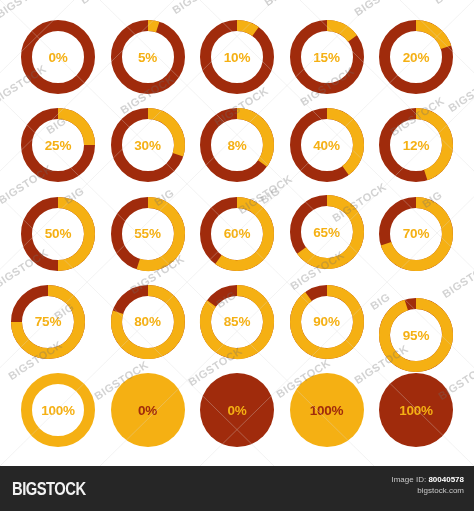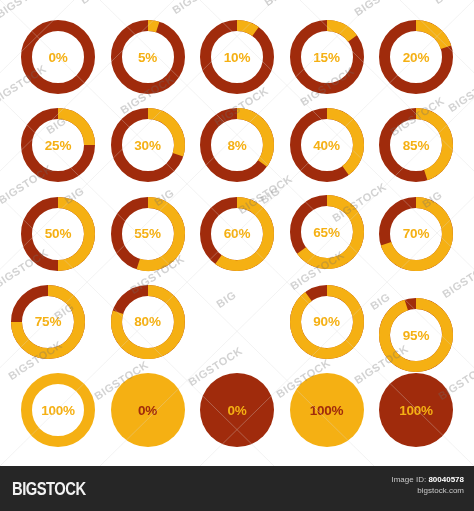--- a/index.html
+++ b/index.html
@@ -226,84 +226,93 @@
           </svg>
           <div class="pct-label" style="color: rgb(245, 176, 19);">40%</div>
         </div>
       </div>
       <div class="cell" style="left: 372px; top: 101.3px;">
         <div class="donut-wrap">
           <svg class="donut-svg" width="88" height="88" viewBox="0 0 88 88">
             <circle cx="44" cy="44" r="31.5" fill="none" stroke="#A02B0C" stroke-width="11"></circle>
             <path d="M 44.00 12.50 A 31.5 31.5 0 0 1 53.73 73.96" fill="none" stroke="#F5B013" stroke-width="11"></path>
           </svg>
+          <div class="pct-label" style="color: rgb(245, 176, 19);">12%</div>
+        </div>
+      </div>
+      <div class="cell" style="left: 14px; top: 189.6px;">
+        <div class="donut-wrap">
+          <svg class="donut-svg" width="88" height="88" viewBox="0 0 88 88">
+            <circle cx="44" cy="44" r="31.5" fill="none" stroke="#A02B0C" stroke-width="11"></circle>
+            <path d="M 44.00 12.50 A 31.5 31.5 0 0 1 44.00 75.50" fill="none" stroke="#F5B013" stroke-width="11"></path>
+          </svg>
+          <div class="pct-label" style="color: rgb(245, 176, 19);">50%</div>
+        </div>
+      </div>
+      <div class="cell" style="left: 103.5px; top: 189.6px;">
+        <div class="donut-wrap">
+          <svg class="donut-svg" width="88" height="88" viewBox="0 0 88 88">
+            <circle cx="44" cy="44" r="31.5" fill="none" stroke="#A02B0C" stroke-width="11"></circle>
+            <path d="M 44.00 12.50 A 31.5 31.5 0 1 1 34.27 73.96" fill="none" stroke="#F5B013" stroke-width="11"></path>
+          </svg>
+          <div class="pct-label" style="color: rgb(245, 176, 19);">55%</div>
+        </div>
+      </div>
+      <div class="cell" style="left: 193px; top: 189.6px;">
+        <div class="donut-wrap">
+          <svg class="donut-svg" width="88" height="88" viewBox="0 0 88 88">
+            <circle cx="44" cy="44" r="31.5" fill="none" stroke="#A02B0C" stroke-width="11"></circle>
+            <path d="M 44.00 12.50 A 31.5 31.5 0 1 1 25.48 69.48" fill="none" stroke="#F5B013" stroke-width="11"></path>
+          </svg>
+          <div class="pct-label" style="color: rgb(245, 176, 19);">60%</div>
+        </div>
+      </div>
+      <div class="cell" style="left: 282.5px; top: 188px;">
+        <div class="donut-wrap">
+          <svg class="donut-svg" width="88" height="88" viewBox="0 0 88 88">
+            <circle cx="44" cy="44" r="31.5" fill="none" stroke="#A02B0C" stroke-width="11"></circle>
+            <path d="M 44.00 12.50 A 31.5 31.5 0 1 1 18.52 62.52" fill="none" stroke="#F5B013" stroke-width="11"></path>
+          </svg>
+          <div class="pct-label" style="color: rgb(245, 176, 19);">65%</div>
+        </div>
+      </div>
+      <div class="cell" style="left: 372px; top: 189.6px;">
+        <div class="donut-wrap">
+          <svg class="donut-svg" width="88" height="88" viewBox="0 0 88 88">
+            <circle cx="44" cy="44" r="31.5" fill="none" stroke="#A02B0C" stroke-width="11"></circle>
+            <path d="M 44.00 12.50 A 31.5 31.5 0 1 1 14.04 53.73" fill="none" stroke="#F5B013" stroke-width="11"></path>
+          </svg>
+          <div class="pct-label" style="color: rgb(245, 176, 19);">70%</div>
+        </div>
+      </div>
+      <div class="cell" style="left: 4px; top: 277.9px;">
+        <div class="donut-wrap">
+          <svg class="donut-svg" width="88" height="88" viewBox="0 0 88 88">
+            <circle cx="44" cy="44" r="31.5" fill="none" stroke="#A02B0C" stroke-width="11"></circle>
+            <path d="M 44.00 12.50 A 31.5 31.5 0 1 1 12.50 44.00" fill="none" stroke="#F5B013" stroke-width="11"></path>
+          </svg>
+          <div class="pct-label" style="color: rgb(245, 176, 19);">75%</div>
+        </div>
+      </div>
+      <div class="cell" style="left: 103.5px; top: 277.9px;">
+        <div class="donut-wrap">
+          <svg class="donut-svg" width="88" height="88" viewBox="0 0 88 88">
+            <circle cx="44" cy="44" r="31.5" fill="none" stroke="#A02B0C" stroke-width="11"></circle>
+            <path d="M 44.00 12.50 A 31.5 31.5 0 1 1 14.04 34.27" fill="none" stroke="#F5B013" stroke-width="11"></path>
+          </svg>
+          <div class="pct-label" style="color: rgb(245, 176, 19);">80%</div>
+        </div>
+      </div>
+      <div class="cell" style="left: 193px; top: 277.9px;">
+        <div class="donut-wrap">
+          <svg class="donut-svg" width="88" height="88" viewBox="0 0 88 88">
+            <circle cx="44" cy="44" r="31.5" fill="none" stroke="#A02B0C" stroke-width="11"></circle>
+            <path d="M 44.00 12.50 A 31.5 31.5 0 1 1 18.52 25.48" fill="none" stroke="#F5B013" stroke-width="11"></path>
+          </svg>
           <div class="pct-label" style="color: rgb(245, 176, 19);">85%</div>
-        </div>
-      </div>
-      <div class="cell" style="left: 14px; top: 189.6px;">
-        <div class="donut-wrap">
-          <svg class="donut-svg" width="88" height="88" viewBox="0 0 88 88">
-            <circle cx="44" cy="44" r="31.5" fill="none" stroke="#A02B0C" stroke-width="11"></circle>
-            <path d="M 44.00 12.50 A 31.5 31.5 0 0 1 44.00 75.50" fill="none" stroke="#F5B013" stroke-width="11"></path>
-          </svg>
-          <div class="pct-label" style="color: rgb(245, 176, 19);">50%</div>
-        </div>
-      </div>
-      <div class="cell" style="left: 103.5px; top: 189.6px;">
-        <div class="donut-wrap">
-          <svg class="donut-svg" width="88" height="88" viewBox="0 0 88 88">
-            <circle cx="44" cy="44" r="31.5" fill="none" stroke="#A02B0C" stroke-width="11"></circle>
-            <path d="M 44.00 12.50 A 31.5 31.5 0 1 1 34.27 73.96" fill="none" stroke="#F5B013" stroke-width="11"></path>
-          </svg>
-          <div class="pct-label" style="color: rgb(245, 176, 19);">55%</div>
-        </div>
-      </div>
-      <div class="cell" style="left: 193px; top: 189.6px;">
-        <div class="donut-wrap">
-          <svg class="donut-svg" width="88" height="88" viewBox="0 0 88 88">
-            <circle cx="44" cy="44" r="31.5" fill="none" stroke="#A02B0C" stroke-width="11"></circle>
-            <path d="M 44.00 12.50 A 31.5 31.5 0 1 1 25.48 69.48" fill="none" stroke="#F5B013" stroke-width="11"></path>
-          </svg>
-          <div class="pct-label" style="color: rgb(245, 176, 19);">60%</div>
-        </div>
-      </div>
-      <div class="cell" style="left: 282.5px; top: 188px;">
-        <div class="donut-wrap">
-          <svg class="donut-svg" width="88" height="88" viewBox="0 0 88 88">
-            <circle cx="44" cy="44" r="31.5" fill="none" stroke="#A02B0C" stroke-width="11"></circle>
-            <path d="M 44.00 12.50 A 31.5 31.5 0 1 1 18.52 62.52" fill="none" stroke="#F5B013" stroke-width="11"></path>
-          </svg>
-          <div class="pct-label" style="color: rgb(245, 176, 19);">65%</div>
-        </div>
-      </div>
-      <div class="cell" style="left: 372px; top: 189.6px;">
-        <div class="donut-wrap">
-          <svg class="donut-svg" width="88" height="88" viewBox="0 0 88 88">
-            <circle cx="44" cy="44" r="31.5" fill="none" stroke="#A02B0C" stroke-width="11"></circle>
-            <path d="M 44.00 12.50 A 31.5 31.5 0 1 1 14.04 53.73" fill="none" stroke="#F5B013" stroke-width="11"></path>
-          </svg>
-          <div class="pct-label" style="color: rgb(245, 176, 19);">70%</div>
-        </div>
-      </div>
-      <div class="cell" style="left: 4px; top: 277.9px;">
-        <div class="donut-wrap">
-          <svg class="donut-svg" width="88" height="88" viewBox="0 0 88 88">
-            <circle cx="44" cy="44" r="31.5" fill="none" stroke="#A02B0C" stroke-width="11"></circle>
-            <path d="M 44.00 12.50 A 31.5 31.5 0 1 1 12.50 44.00" fill="none" stroke="#F5B013" stroke-width="11"></path>
-          </svg>
-          <div class="pct-label" style="color: rgb(245, 176, 19);">75%</div>
-        </div>
-      </div>
-      <div class="cell" style="left: 103.5px; top: 277.9px;">
-        <div class="donut-wrap">
-          <svg class="donut-svg" width="88" height="88" viewBox="0 0 88 88">
-            <circle cx="44" cy="44" r="31.5" fill="none" stroke="#A02B0C" stroke-width="11"></circle>
-            <path d="M 44.00 12.50 A 31.5 31.5 0 1 1 14.04 34.27" fill="none" stroke="#F5B013" stroke-width="11"></path>
-          </svg>
-          <div class="pct-label" style="color: rgb(245, 176, 19);">80%</div>
         </div>
       </div>
       <div class="cell" style="left: 282.5px; top: 277.9px;">
         <div class="donut-wrap">
           <svg class="donut-svg" width="88" height="88" viewBox="0 0 88 88">
             <circle cx="44" cy="44" r="31.5" fill="none" stroke="#A02B0C" stroke-width="11"></circle>
             <path d="M 44.00 12.50 A 31.5 31.5 0 1 1 25.48 18.52" fill="none" stroke="#F5B013" stroke-width="11"></path>
           </svg>
           <div class="pct-label" style="color: rgb(245, 176, 19);">90%</div>
         </div>

